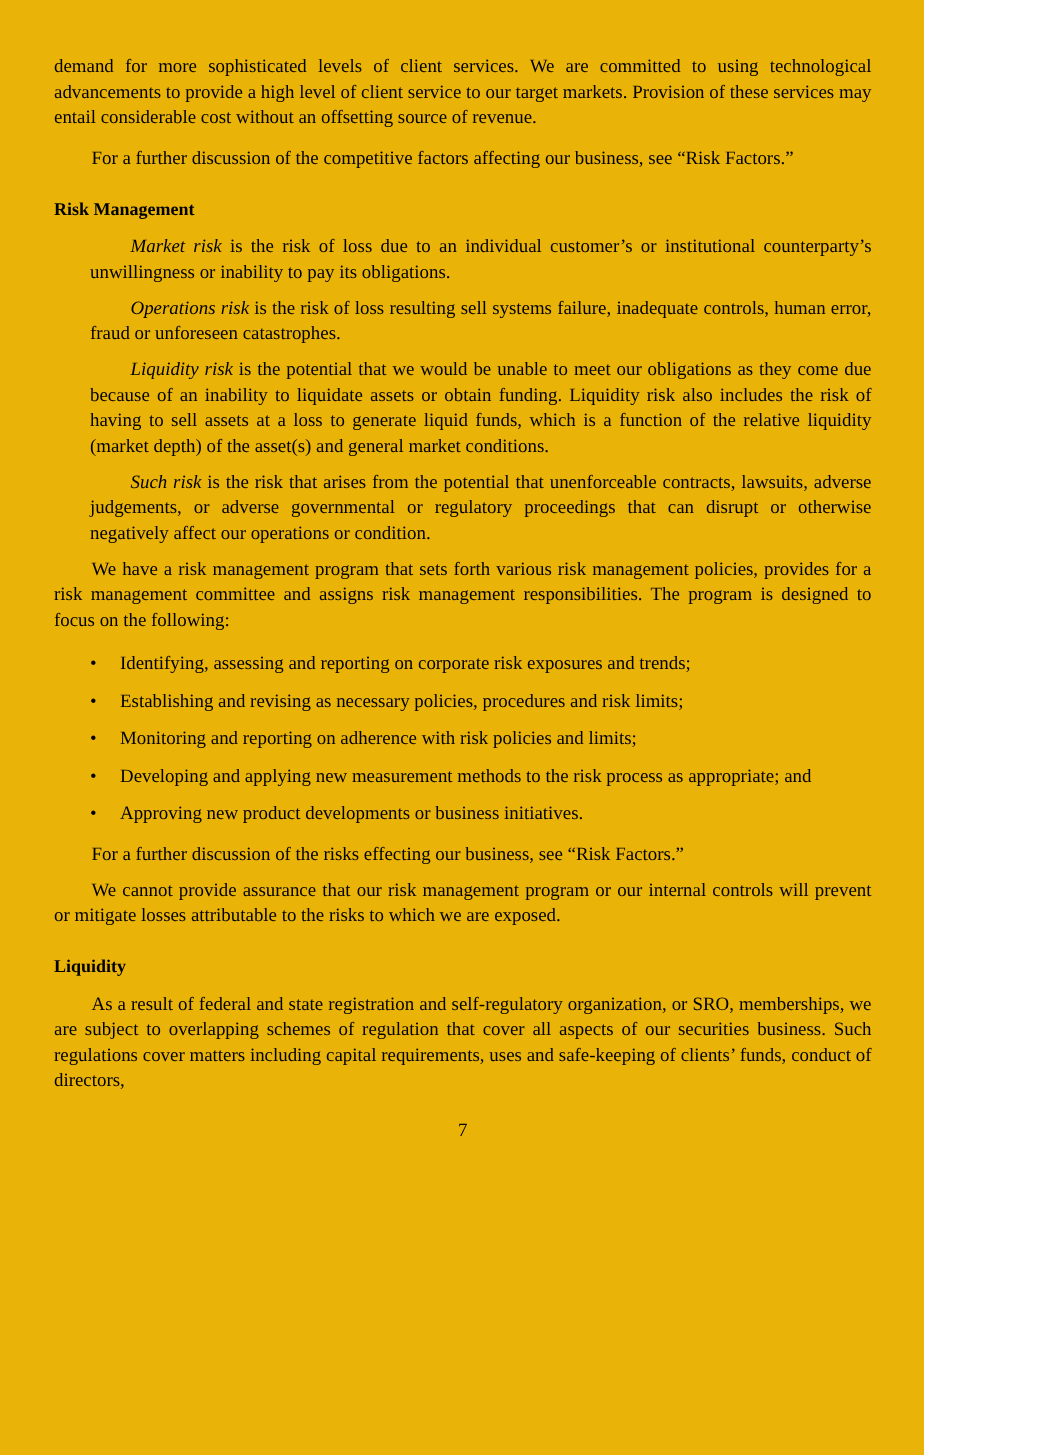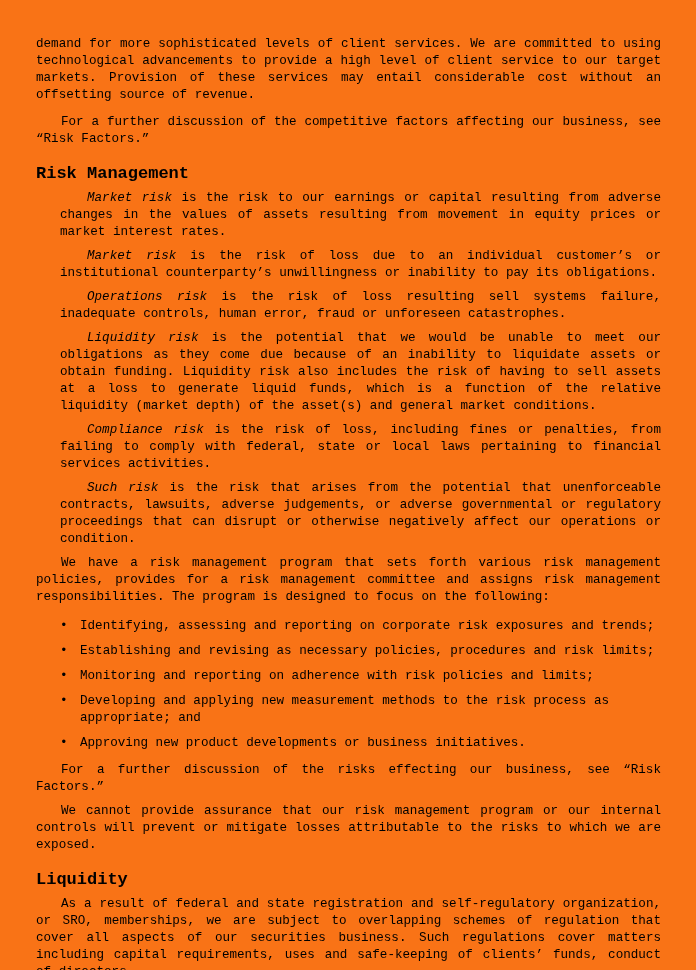--- a/index.html
+++ b/index.html
@@ -2,26 +2,26 @@
 <html><head>
 <meta charset="utf-8">
 <style>
   html, body {
     margin: 0;
     padding: 0;
     background: #ffffff;
   }
   .page {
     position: relative;
-    width: 696px;
+    width: 616px;
     height: 970px;
-    background: #f97316;
+    background: #eab308;
     box-sizing: border-box;
     padding: 36px 35px 0 36px;
-    font-family: Liberation Mono, monospace;
+    font-family: Liberation Serif, serif;
     font-size: 12.6px;
     line-height: 17px;
     color: #000000;
     overflow: hidden;
   }
   p {
     margin: 0 0 7px 0;
     text-align: justify;
   }
   p.no-indent {
@@ -37,21 +37,21 @@
     margin-left: 24px;
     text-indent: 27px;
   }
   p.gap-small {
     margin-top: 0;
   }
   .italic {
     font-style: italic;
   }
   h3 {
-    font-size: 17px;
+    font-size: 12px;
     font-weight: bold;
     margin: 17px 0 8px 0;
     text-align: left;
   }
   ul.bullets {
     list-style: none;
     margin: 12px 0 0 0;
     padding: 0 0 0 44px;
   }
   ul.bullets li {
@@ -74,29 +74,27 @@
 
 <div class="page">
 
   <p class="no-indent">demand for more sophisticated levels of client services. We are committed to using technological advancements to provide a high level of client service to our target markets. Provision of these services may entail considerable cost without an offsetting source of revenue.</p>
 
   <p class="indent gap-before">For a further discussion of the competitive factors affecting our business, see “Risk Factors.”</p>
 
   <h3>Risk Management</h3>
 
 
-  <p class="risk"><span class="italic">Market risk</span><span> is the risk to our earnings or capital resulting from adverse changes in the values of assets resulting from movement in equity prices or market interest rates.</span></p>
 
   <p class="risk"><span class="italic">Market risk</span><span> is the risk of loss due to an individual customer’s or institutional counterparty’s unwillingness or inability to pay its obligations.</span></p>
 
   <p class="risk"><span class="italic">Operations risk</span><span> is the risk of loss resulting sell systems failure, inadequate controls, human error, fraud or unforeseen catastrophes.</span></p>
 
   <p class="risk"><span class="italic">Liquidity risk</span><span> is the potential that we would be unable to meet our obligations as they come due because of an inability to liquidate assets or obtain funding. Liquidity risk also includes the risk of having to sell assets at a loss to generate liquid funds, which is a function of the relative liquidity (market depth) of the asset(s) and general market conditions.</span></p>
 
-  <p class="risk"><span class="italic">Compliance risk</span><span> is the risk of loss, including fines or penalties, from failing to comply with federal, state or local laws pertaining to financial services activities.</span></p>
 
   <p class="risk"><span class="italic">Such risk</span><span> is the risk that arises from the potential that unenforceable contracts, lawsuits, adverse judgements, or adverse governmental or regulatory proceedings that can disrupt or otherwise negatively affect our operations or condition.</span></p>
 
 
   <p class="indent gap-small">We have a risk management program that sets forth various risk management policies, provides for a risk management committee and assigns risk management responsibilities. The program is designed to focus on the following:</p>
 
   <ul class="bullets">
     <li><span class="marker">•</span><span>Identifying, assessing and reporting on corporate risk exposures and trends;</span></li>
     <li><span class="marker">•</span><span>Establishing and revising as necessary policies, procedures and risk limits;</span></li>
     <li><span class="marker">•</span><span>Monitoring and reporting on adherence with risk policies and limits;</span></li>

